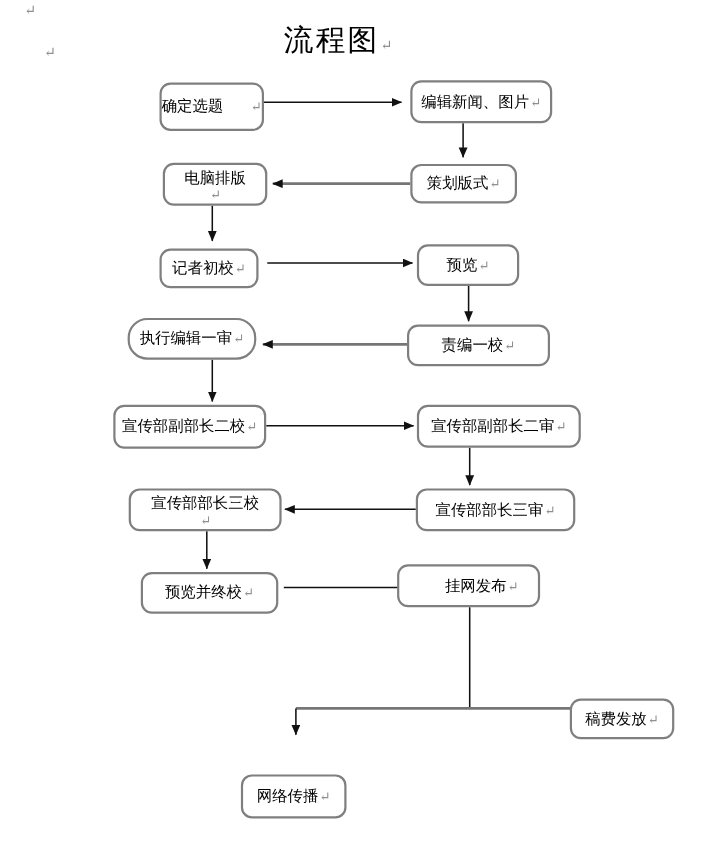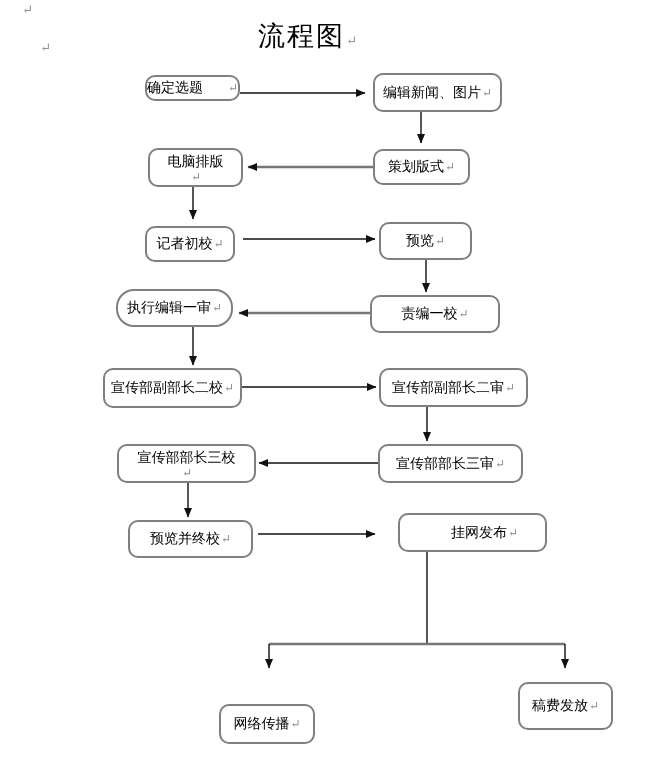--- a/index.html
+++ b/index.html
@@ -53,21 +53,21 @@
     <path class="thick" d="M269,644 H565"></path>
     <path class="thin" d="M269,644 V668" marker-end="url(#ah)"></path>
     <path class="thin" d="M565,644 V668" marker-end="url(#ah)"></path>
   </svg>
 
   <span class="free-mark" style="left:22px;top:2px;">↵</span>
   <span class="free-mark" style="left:40px;top:40px;">↵</span>
 
   <div class="title"><span>流程图</span><span class="pilcrow">↵</span></div>
 
-  <div class="node" style="left:145px;top:75px;width:95px;height:26px;gap:24px;">
+  <div class="node" style="left:145px;top:75px;width:95px;height:44px;gap:24px;">
       <span>确定选题</span>
       <span class="pilcrow">↵</span>
     </div>
   <div class="node" style="left:373px;top:73px;width:129px;height:39px;">
       <span>编辑新闻、图片</span>
       <span class="pilcrow">↵</span>
     </div>
   <div class="node" style="left:148px;top:148px;width:95px;height:39px;flex-direction:column;">
       <span>电脑排版</span>
       <span class="pilcrow">↵</span>
@@ -105,26 +105,26 @@
       <span class="pilcrow">↵</span>
     </div>
   <div class="node" style="left:378px;top:444px;width:145px;height:39px;">
       <span>宣传部部长三审</span>
       <span class="pilcrow">↵</span>
     </div>
   <div class="node" style="left:128px;top:520px;width:125px;height:38px;">
       <span>预览并终校</span>
       <span class="pilcrow">↵</span>
     </div>
-  <div class="node" style="left:398px;top:513px;width:149px;height:39px;padding-left:24px;">
+  <div class="node" style="left:361px;top:513px;width:130px;height:39px;padding-left:24px;">
       <span>挂网发布</span>
       <span class="pilcrow">↵</span>
     </div>
   <div class="node" style="left:219px;top:672px;width:96px;height:40px;margin-top:32px;">
       <span>网络传播</span>
       <span class="pilcrow">↵</span>
     </div>
-  <div class="node" style="left:518px;top:682px;width:95px;height:48px;border-radius:10px;">
+  <div class="node" style="left:518px;top:635px;width:95px;height:37px;border-radius:10px;">
       <span>稿费发放</span>
       <span class="pilcrow">↵</span>
     </div>
 
 </div>
 
 </body></html>

